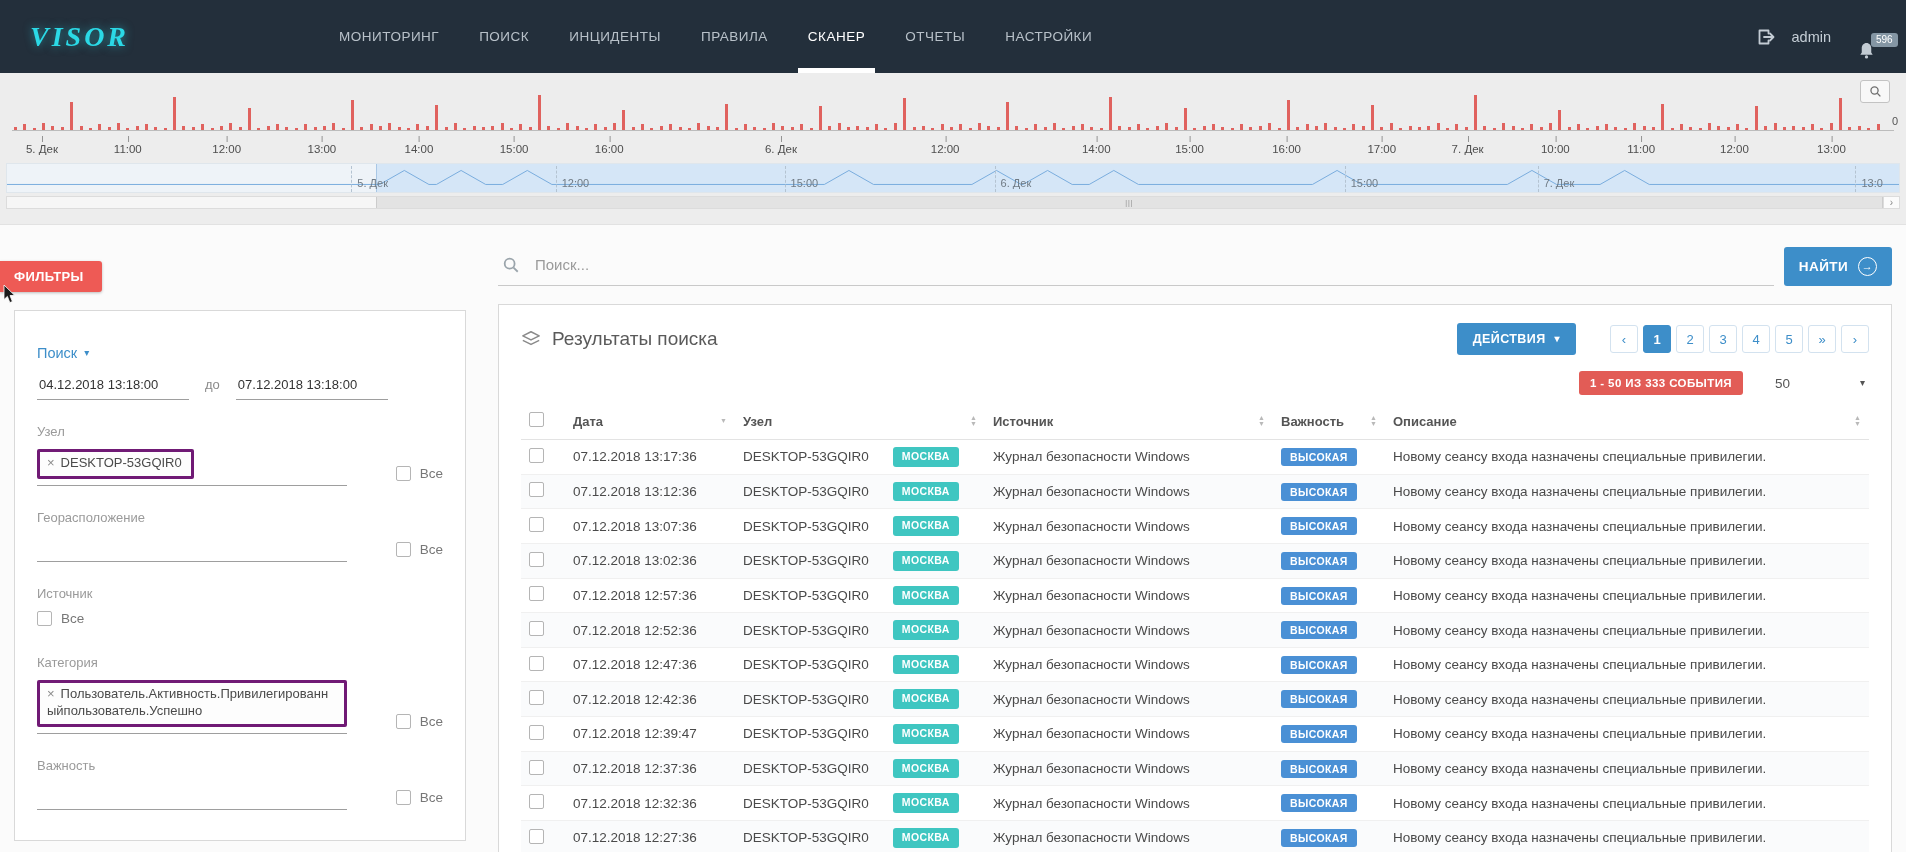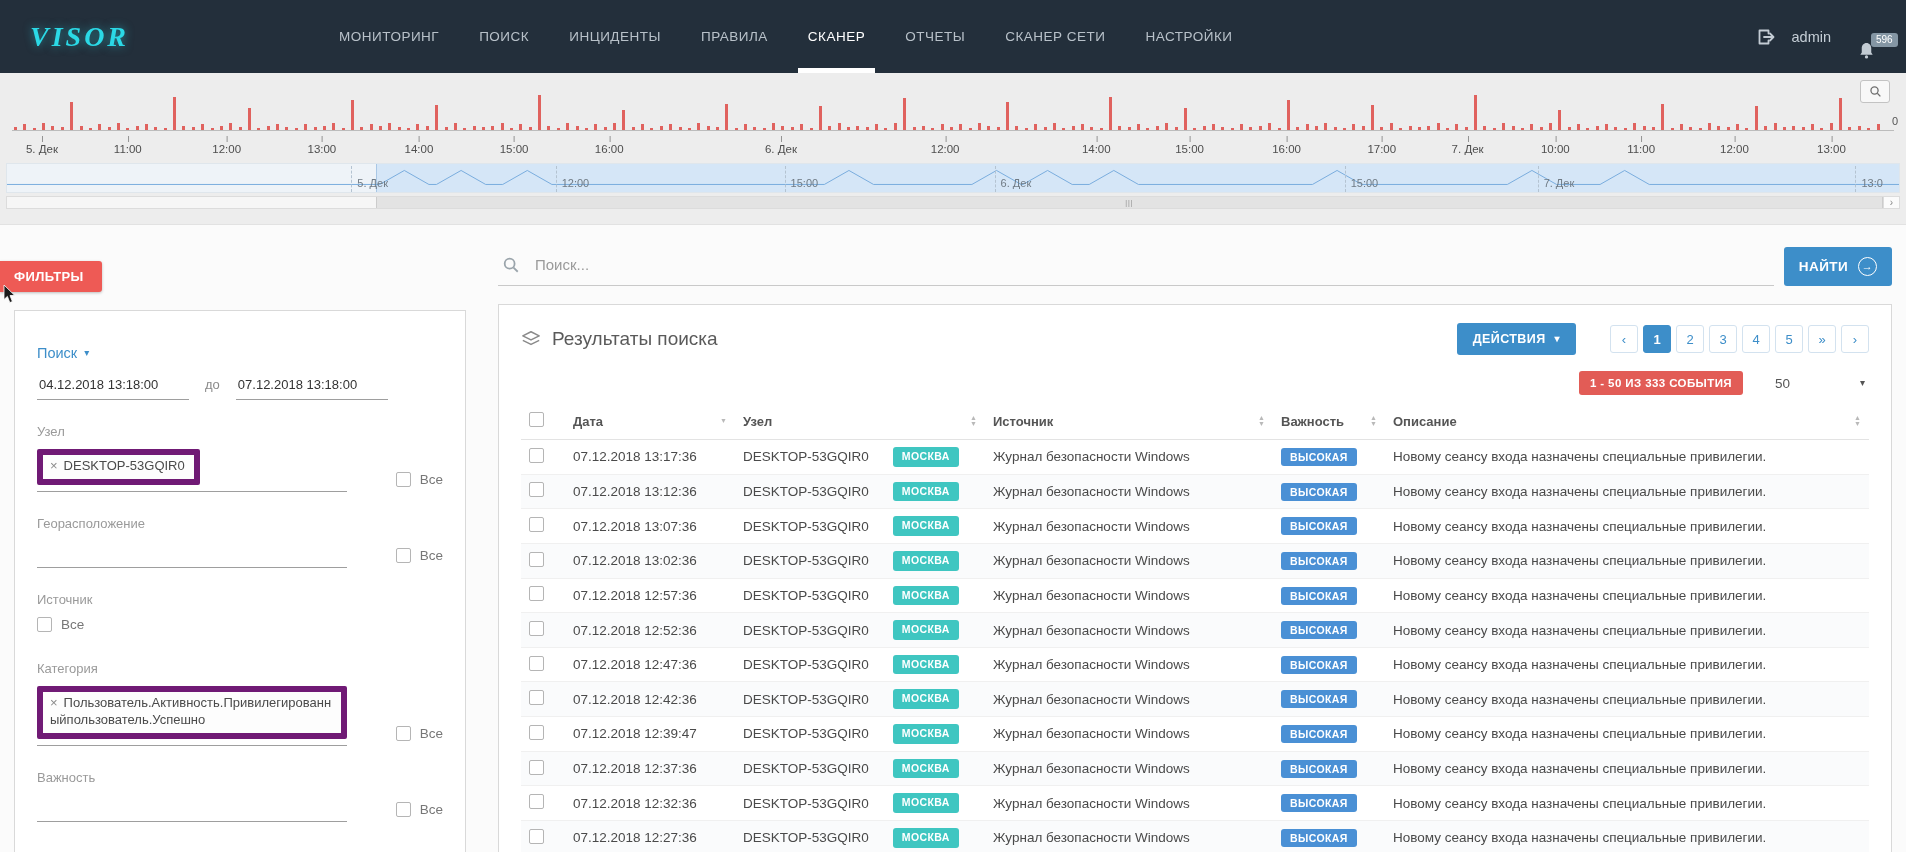--- a/index.html
+++ b/index.html
@@ -70,21 +70,21 @@
              display:flex;align-items:center;justify-content:center;cursor:pointer;}
   .time-link{color:#3d8ec9;font-size:14.5px;margin:18px 0 16px;cursor:pointer;display:flex;align-items:center;gap:7px;}
   .caret{font-size:10px;line-height:1;}
   .dates-row{display:flex;align-items:baseline;gap:16px;font-size:13px;color:#333;}
   .date-input{border-bottom:1px solid #9e9e9e;padding:0 2px 7px;min-width:148px;cursor:text;}
   .to-word{color:#8a8a8a;}
   .f-section{margin-top:24px;}
   .f-label{color:#9a9a9a;font-size:13px;margin-bottom:10px;}
   .f-row{display:flex;align-items:flex-end;justify-content:space-between;}
   .f-chips{flex:0 0 310px;border-bottom:1px solid #9e9e9e;min-height:27px;padding-bottom:6px;box-sizing:border-box;}
-  .chip{display:inline-block;border:6px solid #701a75;border-radius:2px;padding:3px 9px 4px 7px;
+  .chip{display:inline-block;border:3px solid #701a75;border-radius:2px;padding:3px 9px 4px 7px;
         font-size:13px;color:#4a4a4a;background:#fdfdfd;line-height:1.3;word-break:break-all;max-width:100%;box-sizing:border-box;}
   .chip-x{color:#8a8a8a;margin-right:6px;cursor:pointer;}
   .f-all{display:flex;gap:9px;align-items:center;color:#777;font-size:13.5px;margin-bottom:5px;cursor:pointer;}
   input[type="checkbox"]{appearance:none;-webkit-appearance:none;width:15px;height:15px;border:1px solid #b5b5b5;
         border-radius:2px;background:#fff;margin:0;cursor:pointer;flex:none;}
   
   .search-row{display:flex;align-items:center;gap:10px;}
   .search-box{flex:1;display:flex;align-items:center;gap:13px;border-bottom:1px solid #c9c9c9;padding:8px 4px 11px;}
   .search-box input{border:none;outline:none;flex:1;font-size:15px;color:#555;background:transparent;
         font-family:"Liberation Sans",sans-serif;}
@@ -129,21 +129,20 @@
 
 <header class="nav">
   <div class="logo">VISOR</div>
   <nav class="menu">
       <div class="nav-item">МОНИТОРИНГ</div>
       <div class="nav-item">ПОИСК</div>
       <div class="nav-item">ИНЦИДЕНТЫ</div>
       <div class="nav-item">ПРАВИЛА</div>
       <div class="nav-item active">СКАНЕР</div>
       <div class="nav-item">ОТЧЕТЫ</div>
-      <div class="nav-item">СКАНЕР СЕТИ</div>
       <div class="nav-item">НАСТРОЙКИ</div>
     </nav>
   <div class="nav-right">
     <span class="icon-btn">
       <svg width="20" height="20" viewBox="0 0 20 20" fill="none" stroke="#c3ccd4" stroke-width="1.8" stroke-linecap="round" stroke-linejoin="round">
         <path d="M12.5 6.5 L12.5 3.5 L3.5 3.5 L3.5 16.5 L12.5 16.5 L12.5 13.5"></path>
         <path d="M8 10 L17 10 M14 6.5 L17.5 10 L14 13.5"></path>
       </svg>
     </span>
     <span class="user">admin</span>

